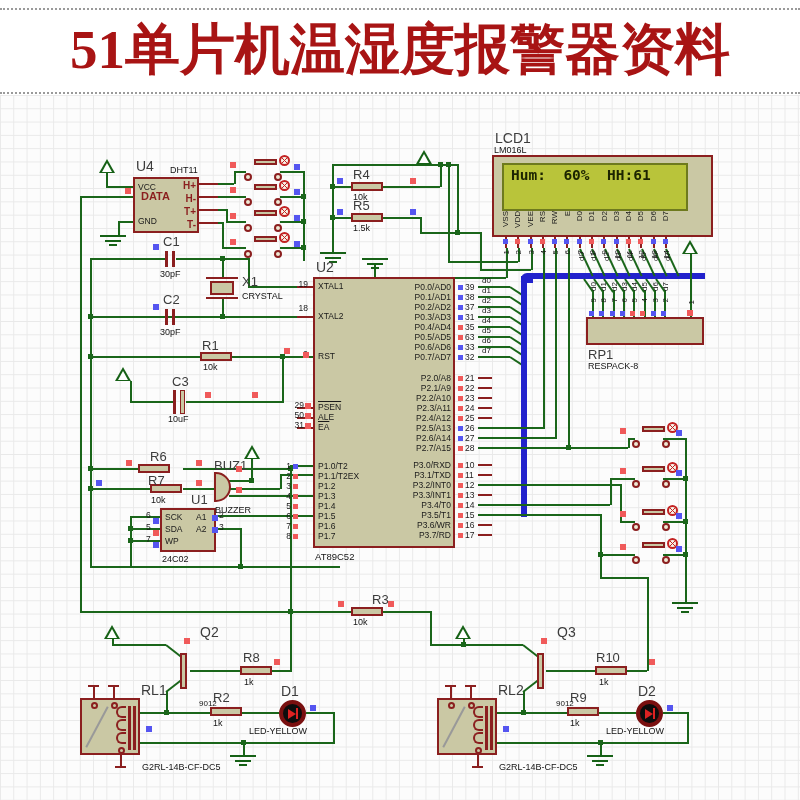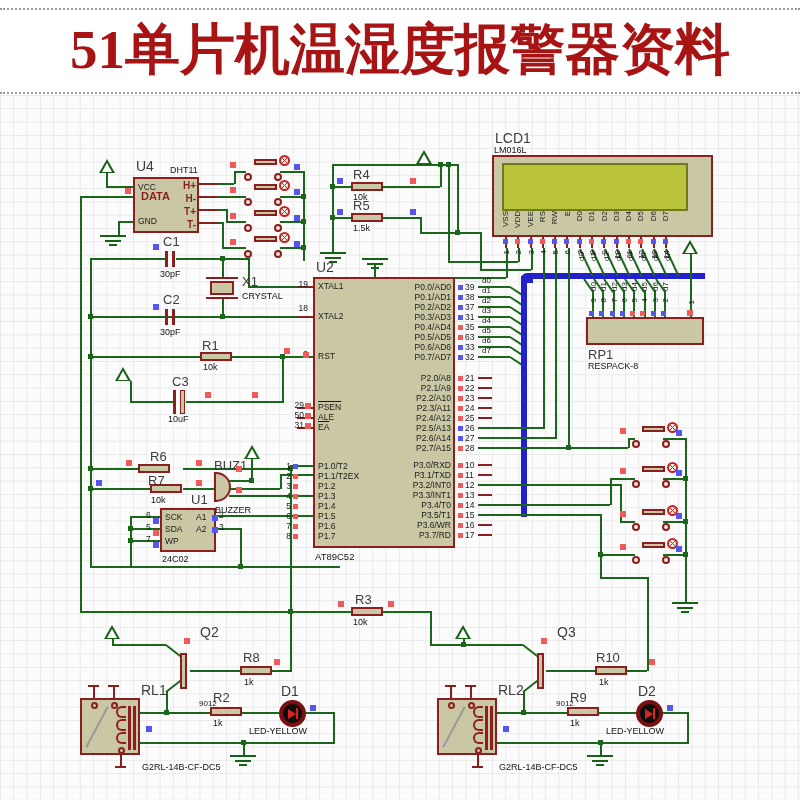--- a/index.html
+++ b/index.html
@@ -743,20 +743,21 @@
     </div>
     <div class="row" style="align-items:flex-start">
       <span class="netl">d7</span>
     </div>
   </div>
 
 <div class="box" style="left:492px;top:155px;width:221px;height:82px"></div>
 <span class="ref" style="left:495px;top:130px;font-size:14px">LCD1</span>
 <span class="val" style="left:494px;top:145px">LM016L</span>
 <div id="lcdscreen" style="left:502px;top:163px;width:186px;height:48px">
+  <div class="lcdline" style="padding:0 0 0 7px">Hum:  60%  HH:61</div>
 </div>
 <div class="vflex" style="left:500px;top:211px;height:24px">
 
 <div>
       <span class="vtext">VSS</span>
     </div>
     <div>
       <span class="vtext">VDD</span>
     </div>
     <div>
@@ -968,21 +969,21 @@
 <i class="mk mk-blue" style="left:153px;top:518px"></i>
 <i class="mk mk-red" style="left:153px;top:530px"></i>
 <i class="mk mk-blue" style="left:153px;top:542px"></i>
 <i class="mk mk-blue" style="left:212px;top:515px"></i>
 <i class="mk mk-blue" style="left:212px;top:527px"></i>
 <div class="buz" style="left:214px;top:472px"></div>
 <span class="ref" style="left:214px;top:458px">BUZ1</span>
 <span class="val" style="left:215px;top:505px">BUZZER</span>
 
 <div class="res" style="left:351px;top:607px"></div>
-<span class="ref" style="left:355px;top:592px">R3</span>
+<span class="ref" style="left:372px;top:592px">R3</span>
 <span class="val" style="left:353px;top:617px">10k</span>
 
 <div class="tbar" style="left:180px;top:653px"></div>
 <span class="ref" style="left:200px;top:624px;font-size:14px">Q2</span>
 <span class="val" style="left:199px;top:699px;font-size:8px">9012</span>
 <div class="res" style="left:240px;top:666px"></div>
 <span class="ref" style="left:243px;top:650px">R8</span>
 <span class="val" style="left:244px;top:677px">1k</span>
 <div class="relay" style="left:80px;top:698px">
   <i class="sw"></i>

